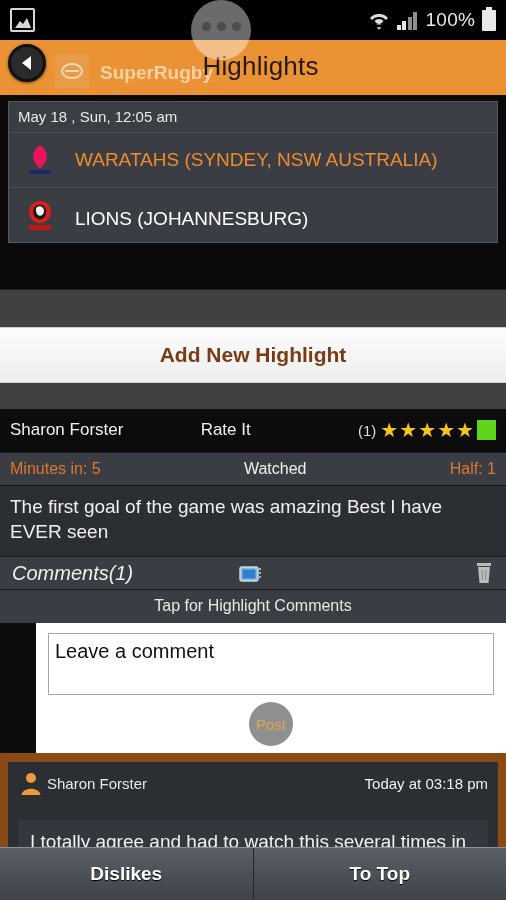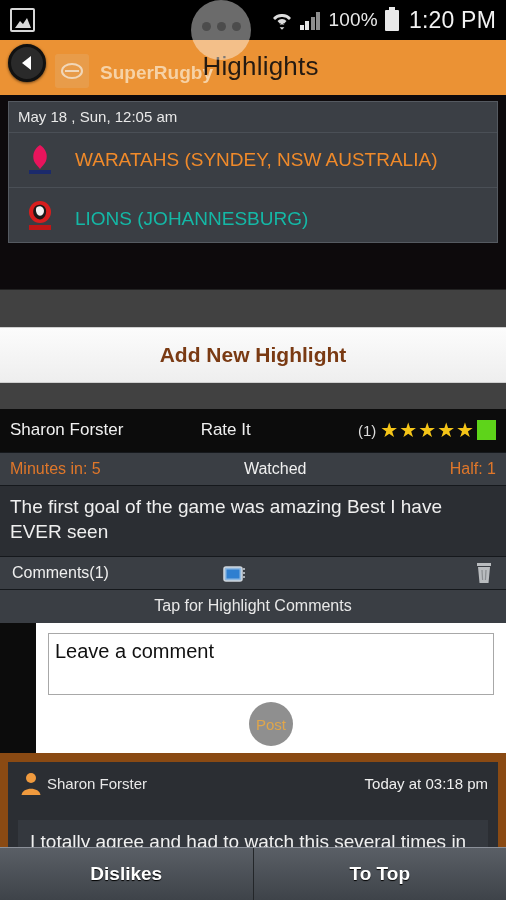--- a/index.html
+++ b/index.html
@@ -73,21 +73,21 @@
   
   .match-wrap{ background:#0d0a0c; padding:6px 8px 46px 8px; }
   .match-card{ background:#3b3f45; border:1px solid #555a61; }
   .match-date{ background:#3b3f45; color:#e9e9e9; font-size:15px; padding:6px 9px 7px; }
   .team-row{ display:flex; align-items:center; background:#3a3e44; border-top:1px solid #4a4f56;
              min-height:44px; padding:4px 4px 4px 10px; }
   .team-logo{ width:42px; height:46px; flex:0 0 42px; display:flex; align-items:center; justify-content:center; }
   .team-logo svg{display:block}
   .team-name{ font-size:19px; line-height:1.24; padding-left:14px; }
   .team-name.home{ color:#f08a2a; }
-  .team-name.away{ color:#14b8a6;margin-top:8px; }
+  .team-name.away{ color:#ffffff;margin-top:8px; }
 
   
   .spacer-grey{ height:38px; background:#414141; border-top:1px solid #222; }
   .add-highlight{
     background:#f5f5f5; border-top:1px solid #cfcfcf; border-bottom:1px solid #cfcfcf;
     text-align:center; padding:15px 0; color:#7a3a13; font-size:21px; font-weight:bold;
     background-image:linear-gradient(#fcfcfc,#eeeeee);
   }
   .spacer-grey2{ height:26px; background:#414141; }
 
@@ -105,21 +105,21 @@
              padding:7px 10px; font-size:16px; }
   .st-left{ color:#e0772a; }
   .st-mid{ flex:1; text-align:center; color:#f0f0f0; }
   .st-right{ color:#e0772a; }
 
   .hl-text{ background:#2b2e33; color:#efefef; font-size:19px; line-height:1.32;
             padding:8px 10px 12px; border-top:1px solid #15181c; }
 
   .hl-comments-bar{ display:flex; align-items:center; background:#3a3e44;
                     border-top:1px solid #15181c; padding:5px 12px; height:33px; }
-  .cmt-count{ color:#efefef; font-size:16px; }
+  .cmt-count{ color:#efefef; font-size:20px;font-style:italic; }
   .tv-icon{ margin:0 auto 0 auto; }
   .tv-icon svg, .trash-icon svg{ display:block; }
   .trash-icon{ margin-left:auto; }
 
   .tap-comments{ background:#3a3e44; border-top:1px solid #15181c; text-align:center;
                  color:#e8e8e8; font-size:16px; padding:7px 0 8px; }
 
   
   .composer{ background:#fff; padding:10px 12px 4px;margin-left:36px; }
   .composer textarea{
@@ -182,21 +182,20 @@
         </svg>
       </span>
       <span class="signal-icon">
           <i></i>
           <i></i>
           <i></i>
           <i></i>
         </span>
       <span class="batt-pct">100%</span>
       <span class="batt-icon"></span>
-      <span class="clock">1:20 PM</span>
     </div>
   </div>
 
   <div class="appbar">
     <div class="back-btn">
       <svg width="16" height="18" viewBox="0 0 16 18">
           <polygon points="12,2 12,16 3,9" fill="#fff"></polygon>
         </svg>
     </div>
     <div class="brand-logo">

